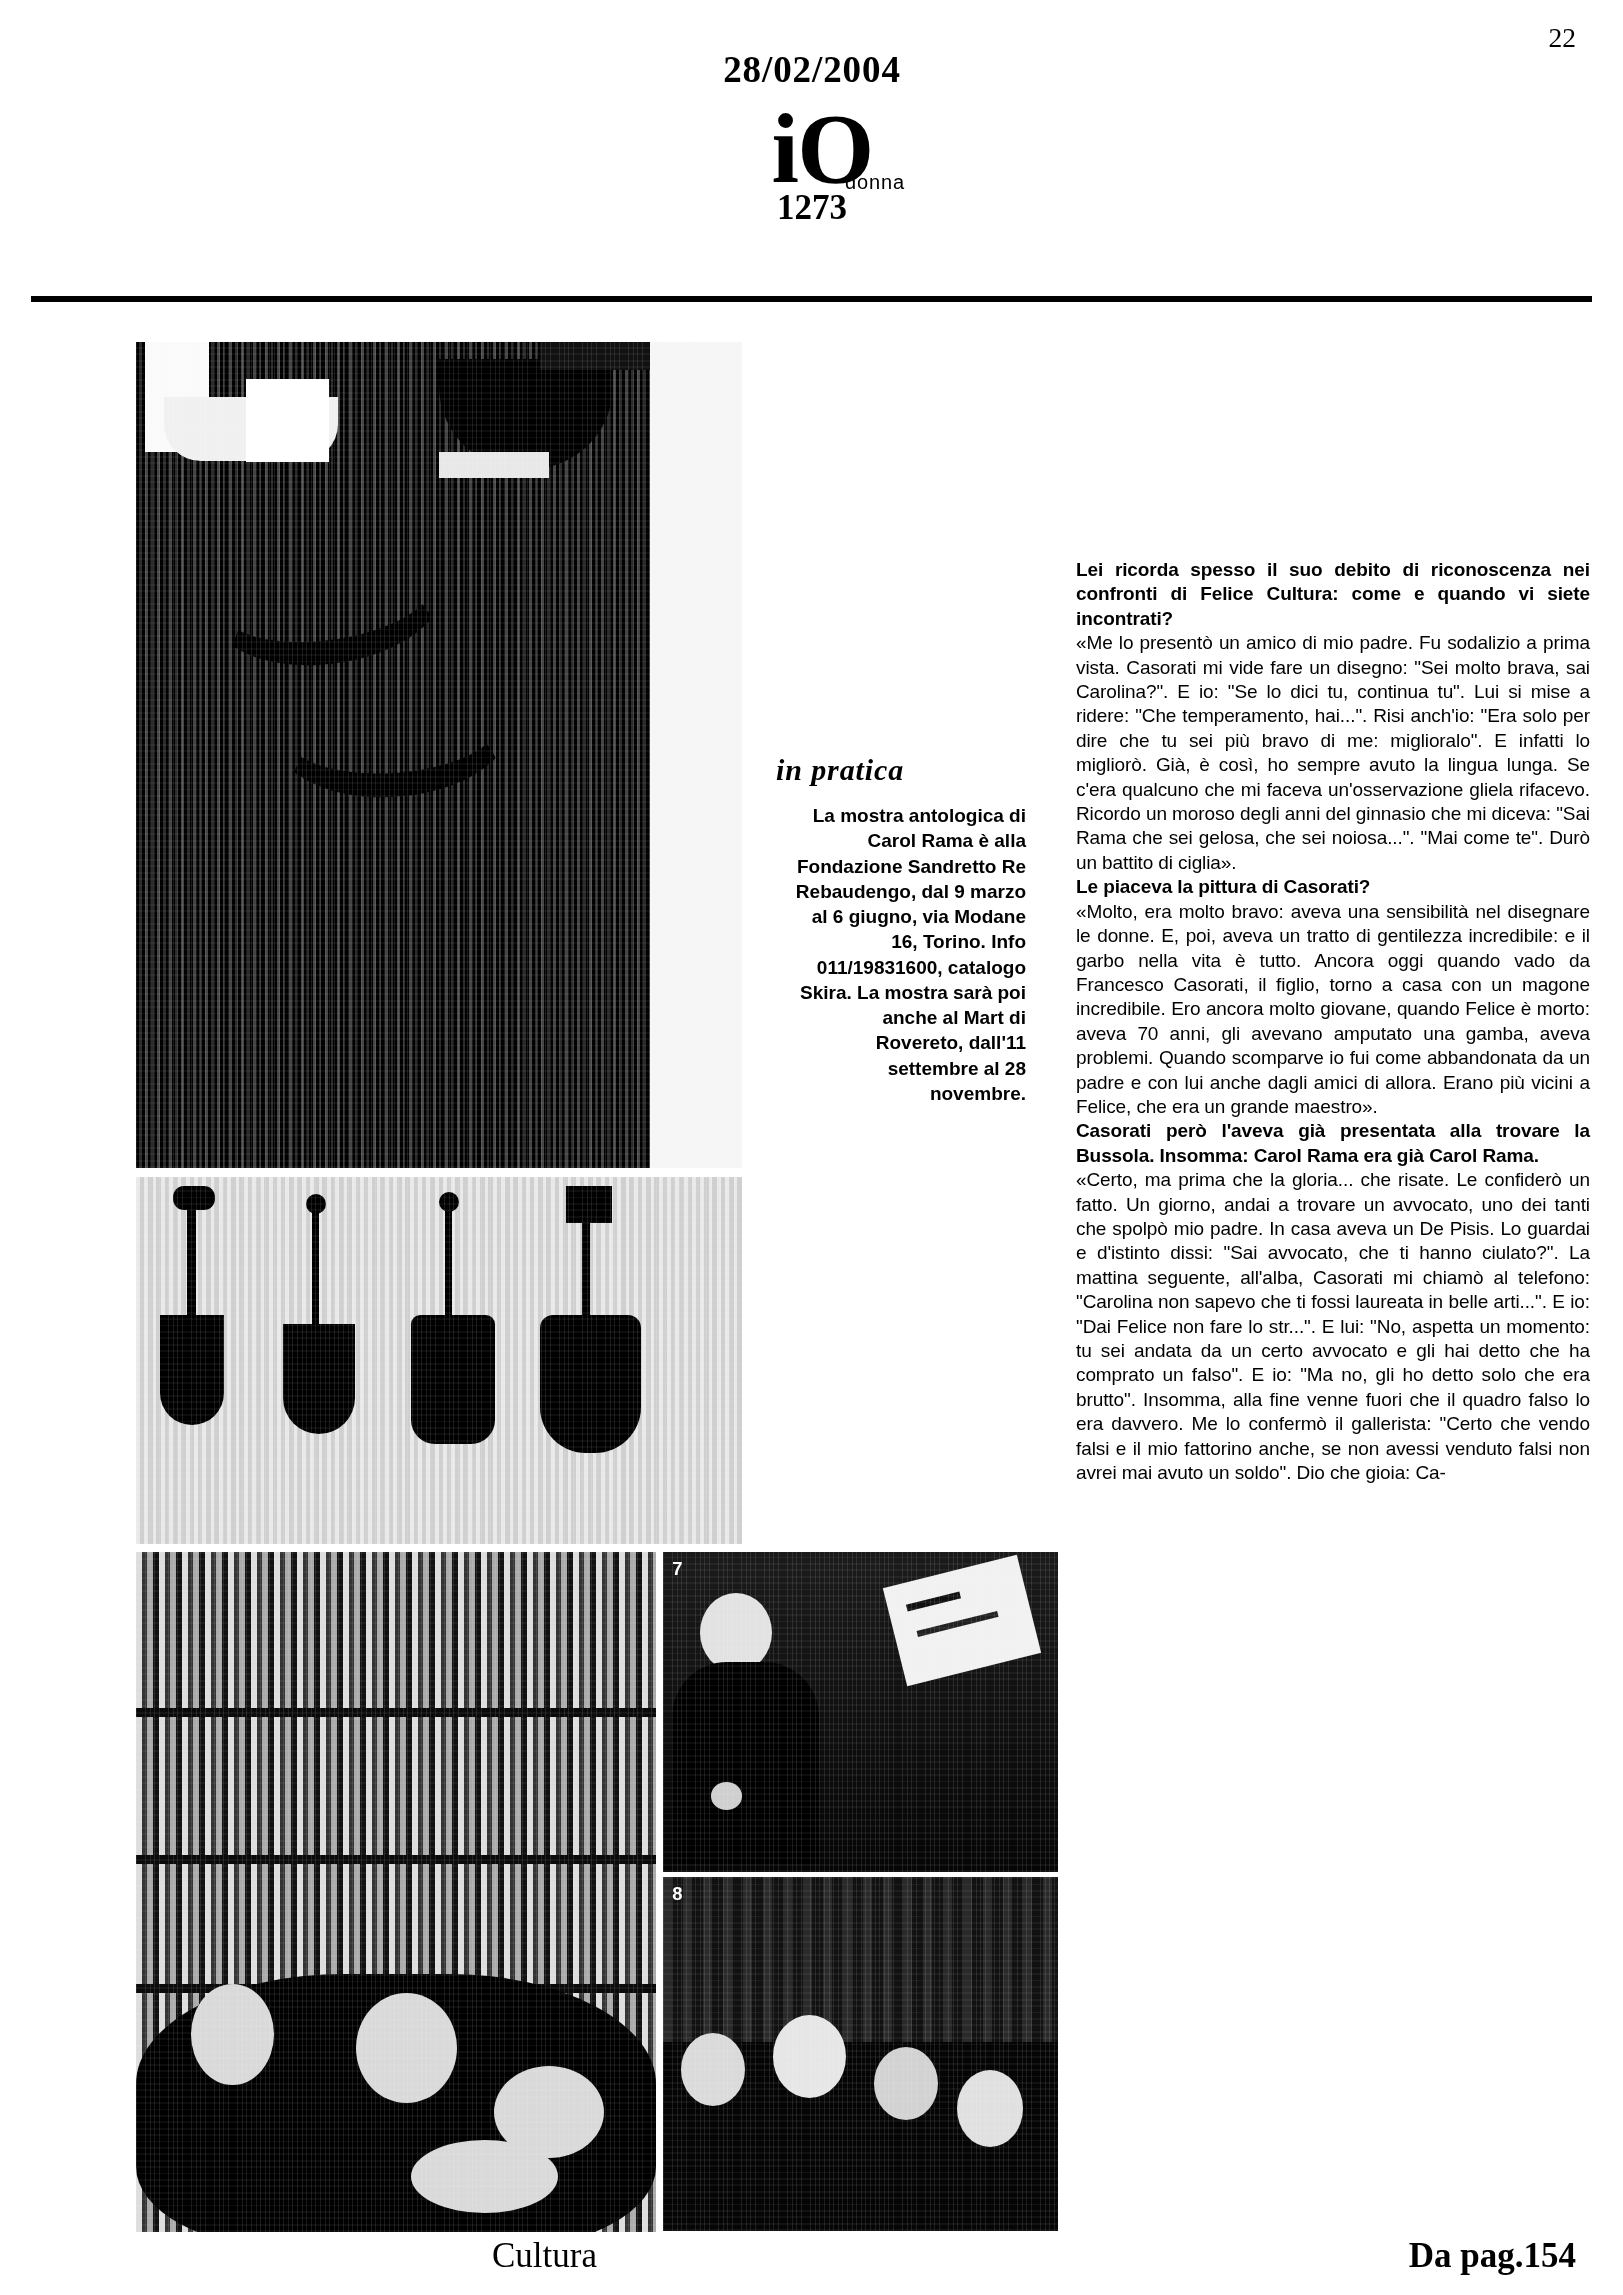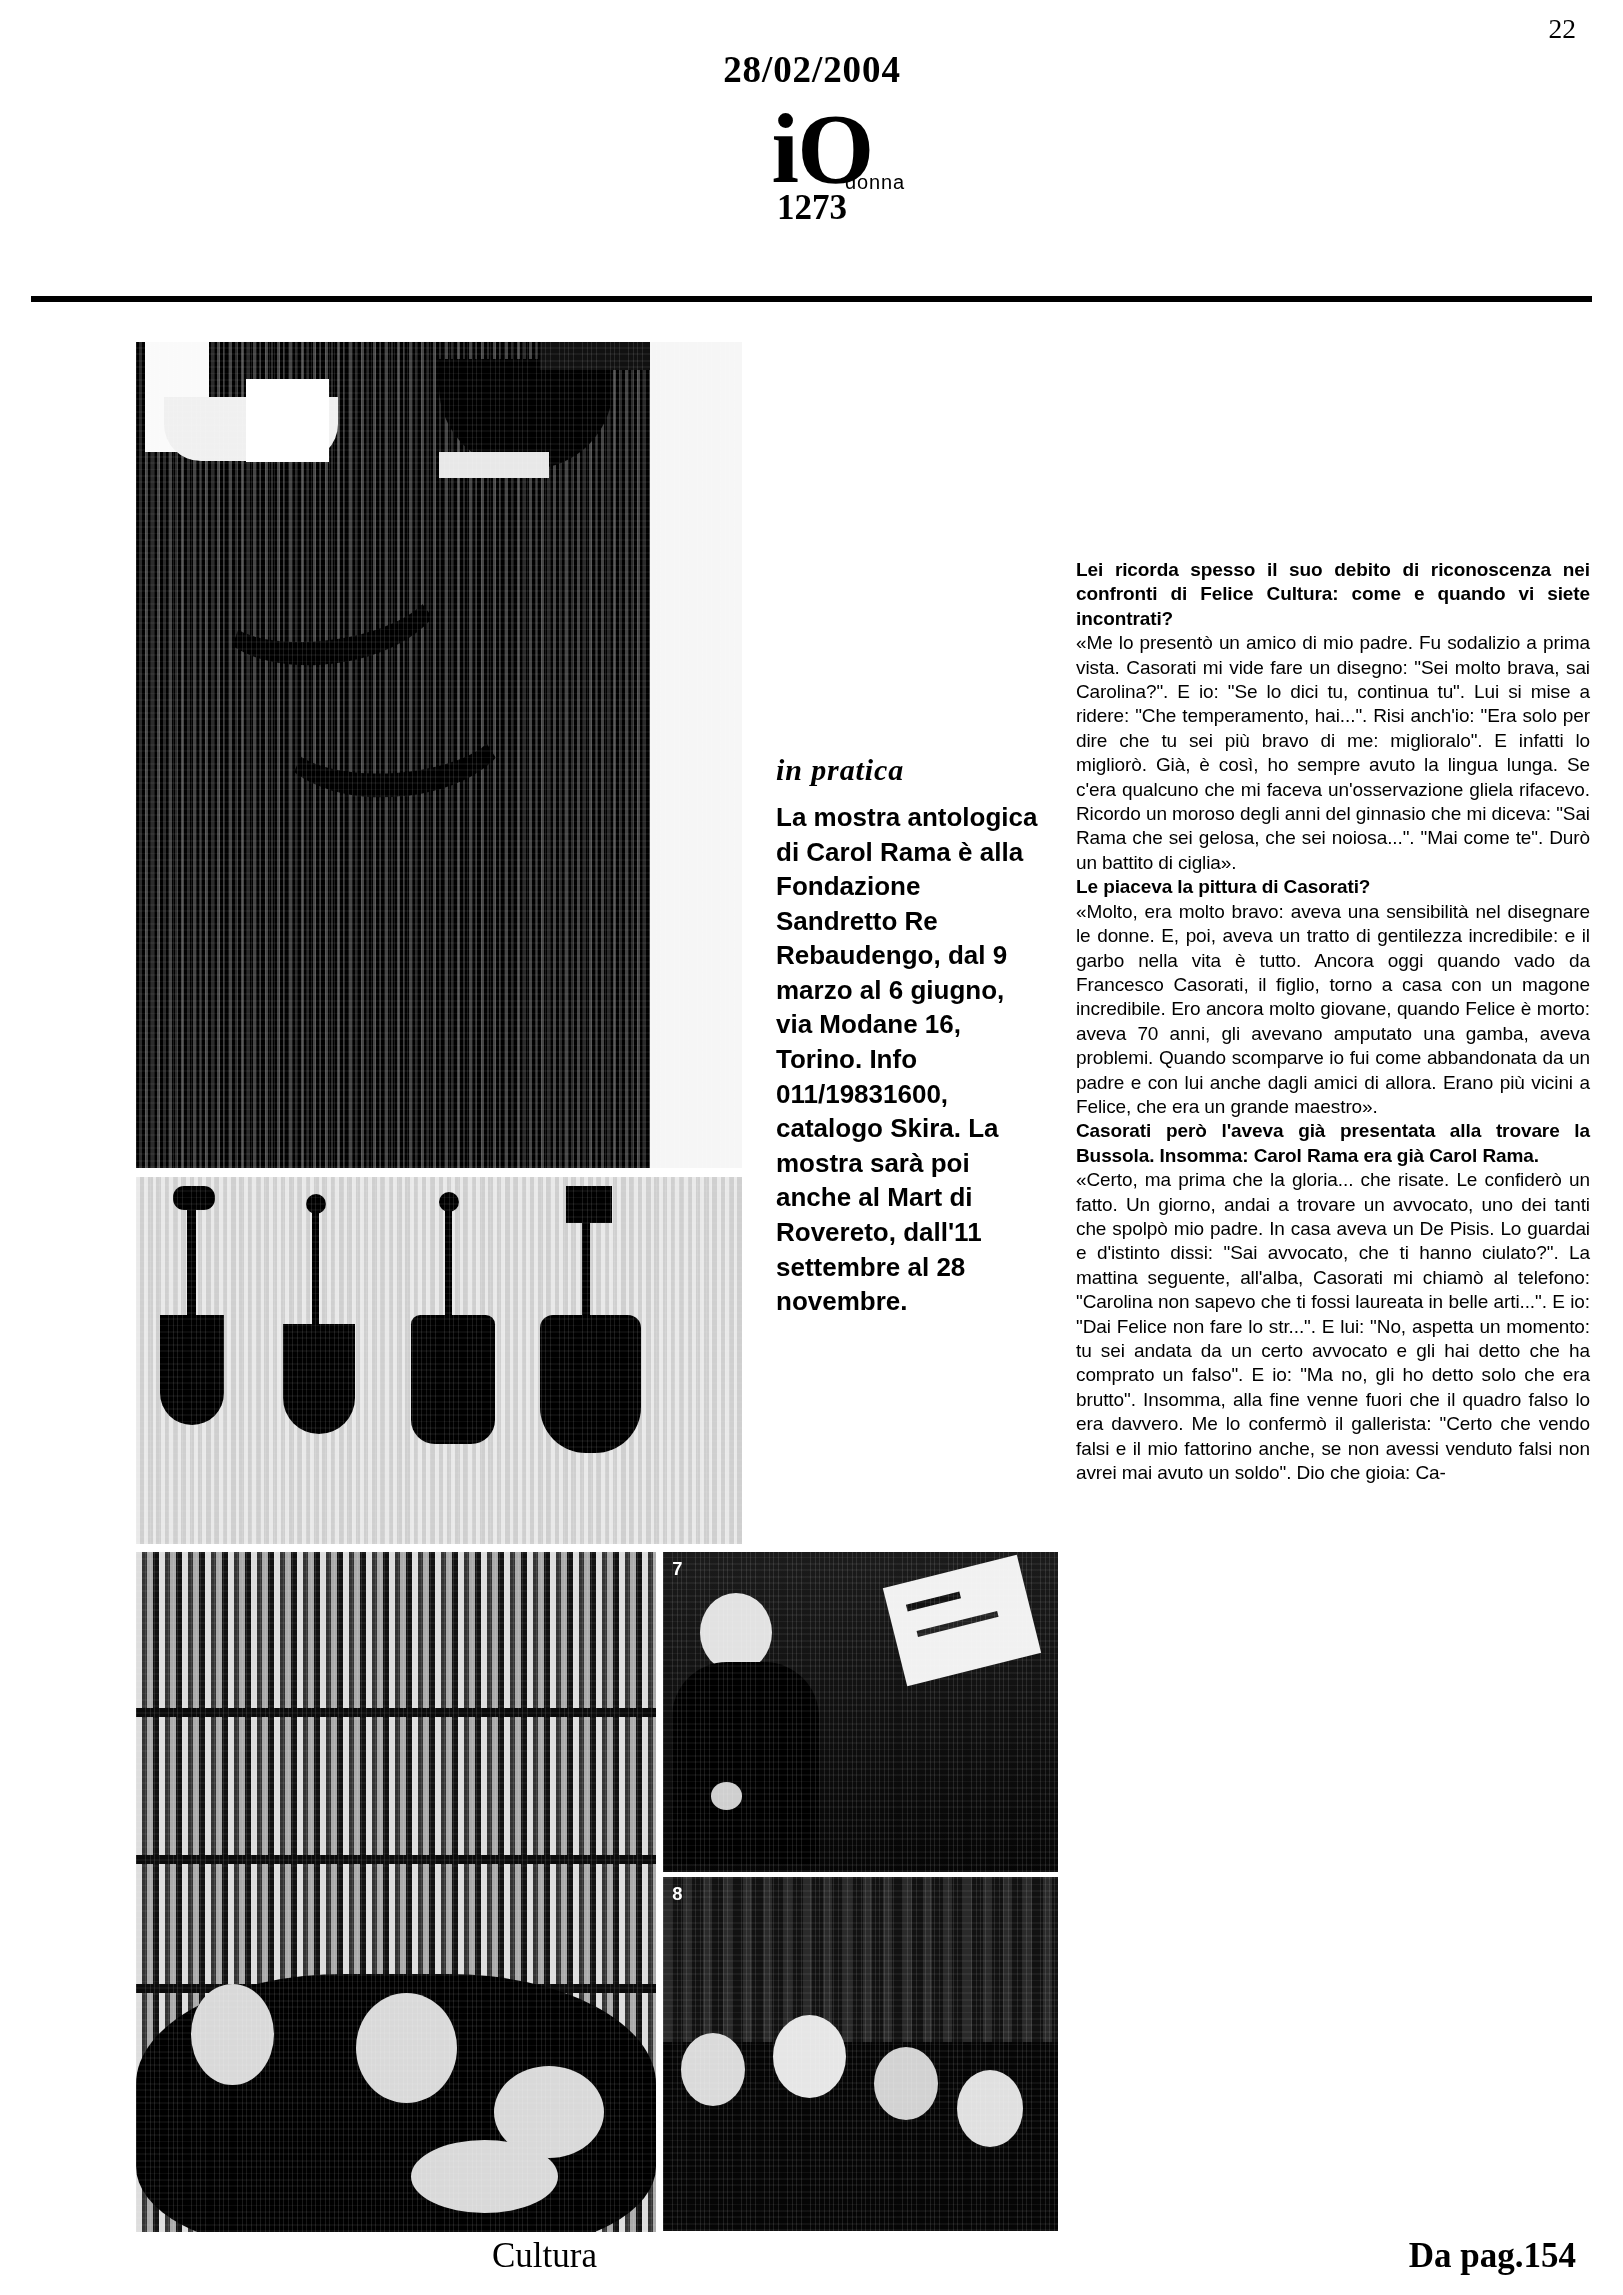--- a/index.html
+++ b/index.html
@@ -11,21 +11,21 @@
     position:relative;
     overflow:hidden;
   }
   .page{
     position:absolute;
     left:0;top:0;width:1624px;height:2296px;
   }
   
   .page-number{
     position:absolute;
-    right:48px;top:13px;
+    right:48px;top:22px;
     font-family:"Liberation Serif", serif;
     font-size:27.5px;
     font-weight:400;
   }
   .masthead{
     position:absolute;
     left:0;top:48px;width:1624px;
     text-align:center;
   }
   .masthead .date{
@@ -169,23 +169,24 @@
     font-family:"Liberation Serif", serif;
     font-style:italic;
     font-weight:bold;
     font-size:30px;
     margin:0 0 13px 0;
     letter-spacing:0.9px;
   }
   .in-pratica p{
     font-family:"Liberation Sans", sans-serif;
     font-weight:bold;
-    font-size:26px;
+    font-size:19px;
     line-height:1.33;
-    margin:0;
+    margin:16px;
+    text-align:right;
   }
   
   .col-right{
     position:absolute;
     left:1076px;top:558px;
     width:514px;
   }
   .col-right p{
     margin:0;
     font-family:"Liberation Sans", sans-serif;

